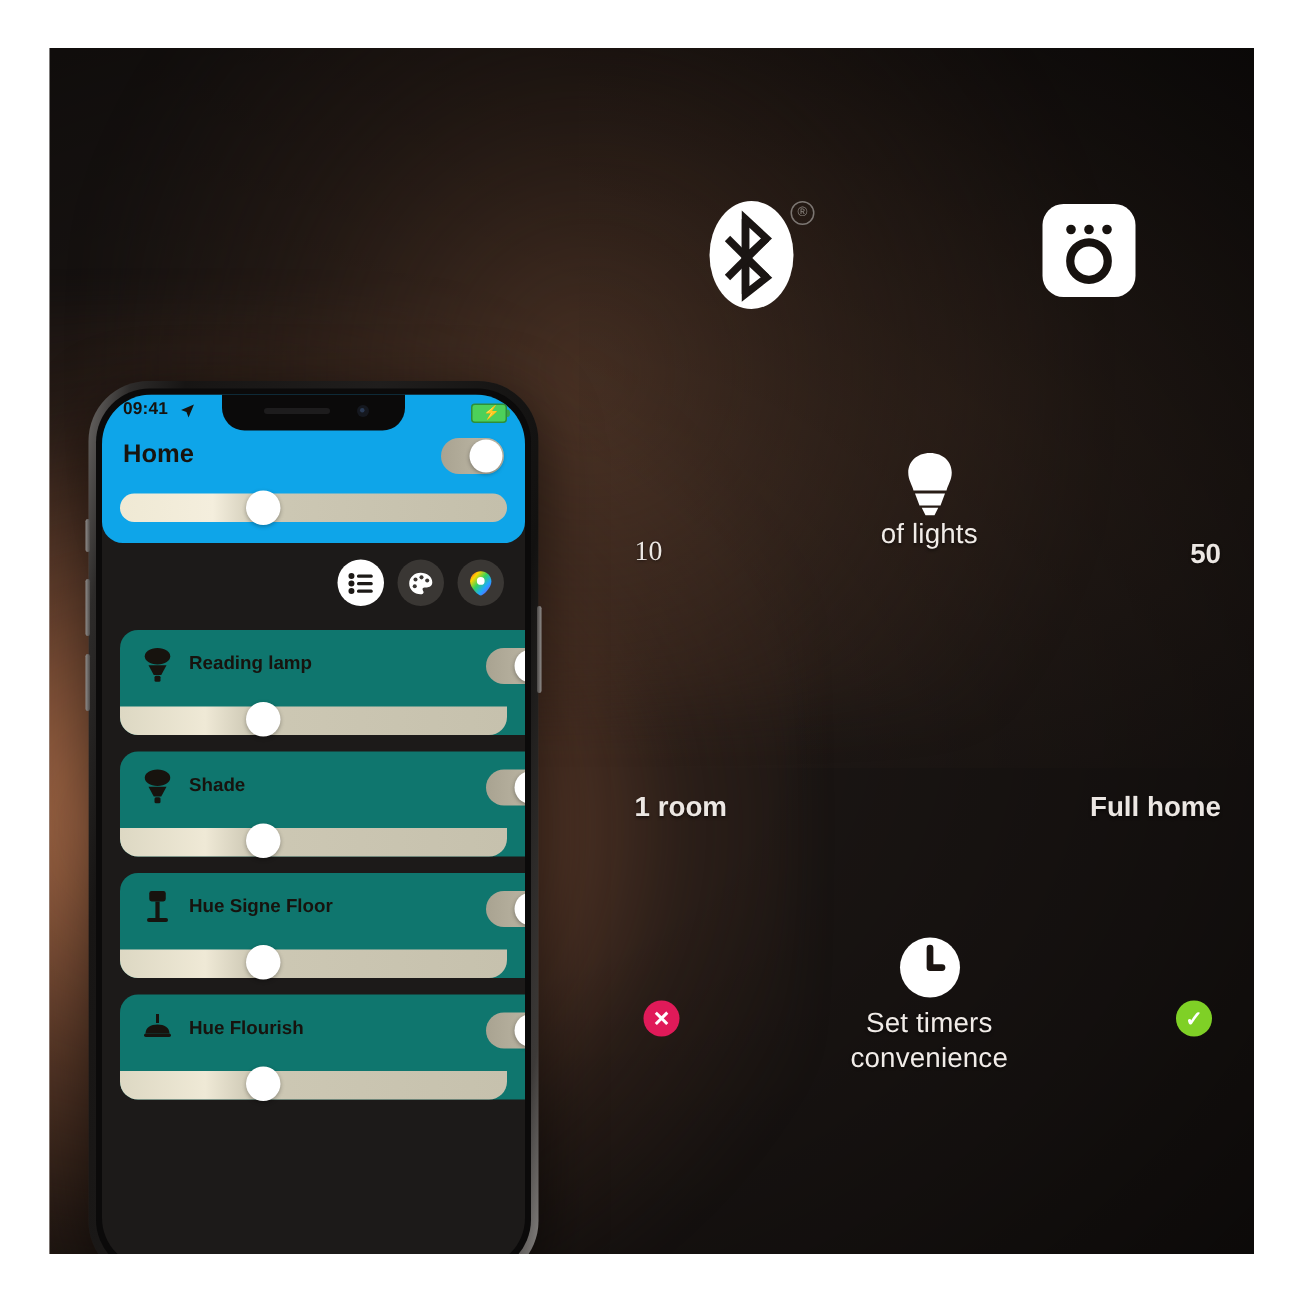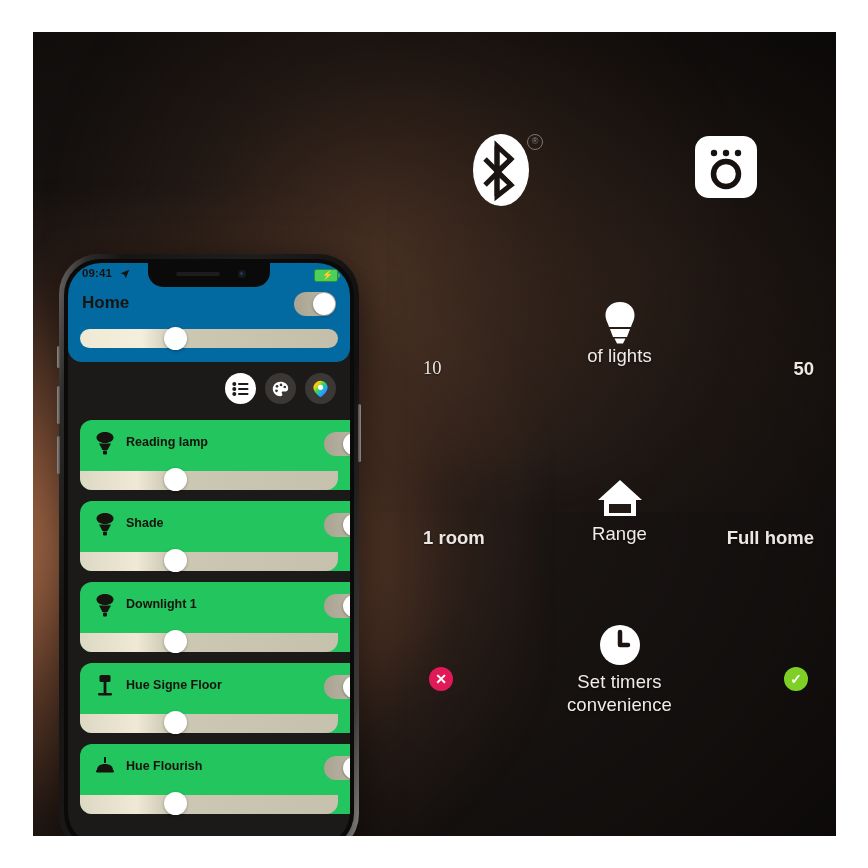--- a/index.html
+++ b/index.html
@@ -99,21 +99,21 @@
   .btn-volup{top:132px;height:38px;}
   .btn-voldn{top:182px;height:38px;}
   .btn-power{
     position:absolute;right:-2px;top:150px;width:3px;height:58px;border-radius:2px;
     background:linear-gradient(270deg,#8f8c8a,#4b4846);
   }
 
   
   .hdr{
     position:absolute;left:0;top:0;width:282px;height:99px;
-    background:#0369a1;border-radius:0 0 14px 14px;
+    background:#0ea5e9;border-radius:0 0 14px 14px;
   }
   .notch{
     position:absolute;left:50%;transform:translateX(-50%);top:0;width:122px;height:24px;
     background:#0b0a0a;border-radius:0 0 15px 15px;
   }
   .notch .spk{position:absolute;left:28px;top:9px;width:44px;height:4px;border-radius:3px;background:#1d1c1d;}
   .notch .cam{position:absolute;right:24px;top:7px;width:8px;height:8px;border-radius:50%;background:#15181f;}
   .notch .cam:after{content:"";position:absolute;left:2px;top:2px;width:3px;height:3px;border-radius:50%;background:#2a3a55;}
 
   .statusbar{position:absolute;left:0;top:2px;width:282px;height:20px;}
@@ -151,21 +151,21 @@
     width:31px;height:31px;border-radius:50%;
     display:flex;align-items:center;justify-content:center;
     background:#3a3734;
   }
   .tab.active{background:#fff;}
 
   
   .cards{position:absolute;left:12px;top:157px;width:258px;}
   .card{
     position:relative;width:298px;height:70px;margin-bottom:11px;
-    background:#22c55e;border-radius:12px;
+    background:#0f766e;border-radius:12px;
   }
   .card .lic{position:absolute;left:14px;top:11px;width:22px;height:24px;}
   .card .nm{position:absolute;left:46px;top:15px;font-size:12.5px;font-weight:bold;color:#17130e;}
   .card .toggle{right:12px;top:12px;}
   .card .sl{
     position:absolute;left:0;bottom:0;width:258px;height:19px;border-radius:0 0 12px 12px;
     background:linear-gradient(90deg,#ddd8c3 0%,#efe9d6 22%,#cdc8b4 34%,#c6c1ad 100%);
   }
   .card .sl .knob{
     position:absolute;left:84px;top:-3px;width:23px;height:23px;border-radius:50%;background:#fff;
@@ -215,29 +215,20 @@
               <path d="M11.5 38.5 L22.5 38.5 L20 43.5 L14 43.5 Z" fill="#fff"></path>
             </svg>
           </div>
           <div class="cap" style="margin-top:0">of lights</div>
         </div>
         <div class="rgt" style="top:60px;">50</div>
       </div>
 
       <div class="feat" style="top:440px;height:90px;">
         <div class="lft" style="top:55px;font-weight:bold;">1 room</div>
-        <div class="mid">
-          <div class="ic">
-            <svg width="48" height="40" viewBox="0 0 48 40">
-              <path d="M24 2 L46 22 L40 22 L40 38 L8 38 L8 22 L2 22 Z" fill="#fff"></path>
-              <rect x="13" y="26" width="22" height="9" fill="#241a15"></rect>
-            </svg>
-          </div>
-          <div class="cap">Range</div>
-        </div>
         <div class="rgt" style="top:55px;">Full home</div>
       </div>
 
       <div class="feat" style="top:588px;height:120px;">
         <div class="badge no" style="top:47px;">✕</div>
         <div class="mid">
           <div class="ic">
             <svg width="42" height="42" viewBox="0 0 42 42">
               <circle cx="21" cy="21" r="20" fill="#fff"></circle>
               <path d="M21 8 L21 21 L29 21" fill="none" stroke="#1b1411" stroke-width="4.5" stroke-linecap="round" stroke-linejoin="round"></path>
@@ -344,34 +335,20 @@
                 </svg>
                 <div class="nm">Shade</div>
                 <div class="toggle">
                     <div class="knob"></div>
                   </div>
                 <div class="sl">
                     <div class="knob"></div>
                   </div>
               </div>
 
-              <div class="card">
-                <svg class="lic" viewBox="0 0 22 24">
-                  <path d="M11 1 C16 1 19.5 3.5 19.5 6.5 C19.5 9.5 16 12 11 12 C6 12 2.5 9.5 2.5 6.5 C2.5 3.5 6 1 11 1 Z" fill="#17130e"></path>
-                  <path d="M5 12.5 L17 12.5 L13.5 19 L8.5 19 Z" fill="#17130e"></path>
-                  <rect x="9" y="19.5" width="4" height="4" rx="1" fill="#17130e"></rect>
-                </svg>
-                <div class="nm">Downlight 1</div>
-                <div class="toggle">
-                    <div class="knob"></div>
-                  </div>
-                <div class="sl">
-                    <div class="knob"></div>
-                  </div>
-              </div>
 
               <div class="card">
                 <svg class="lic" viewBox="0 0 22 24">
                   <rect x="5.5" y="1" width="11" height="7" rx="1.6" fill="#17130e"></rect>
                   <rect x="9.6" y="8" width="2.8" height="11" fill="#17130e"></rect>
                   <rect x="4" y="19" width="14" height="2.6" rx="1.3" fill="#17130e"></rect>
                 </svg>
                 <div class="nm">Hue Signe Floor</div>
                 <div class="toggle">
                     <div class="knob"></div>

